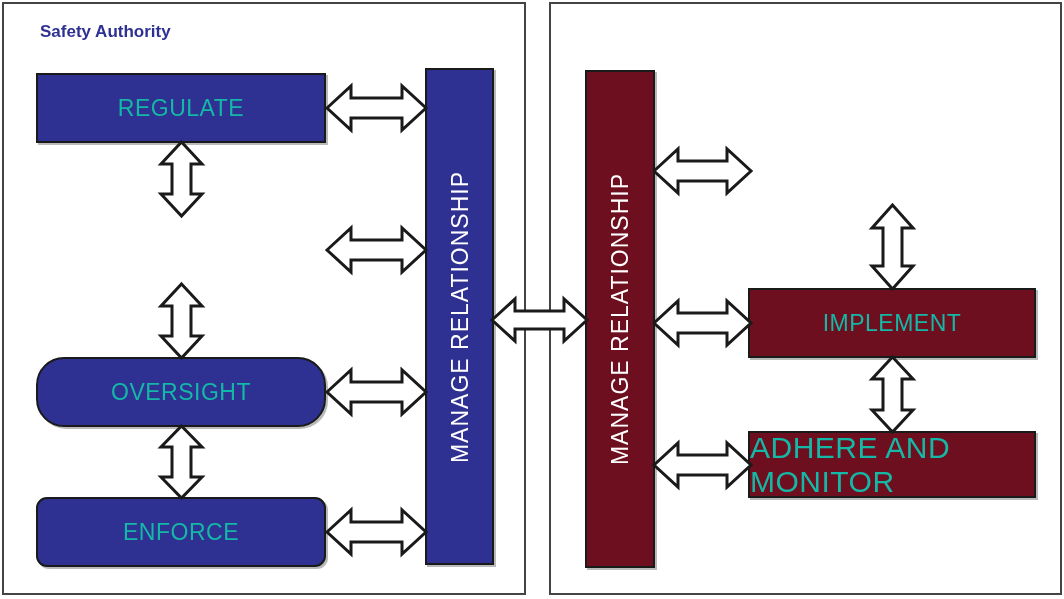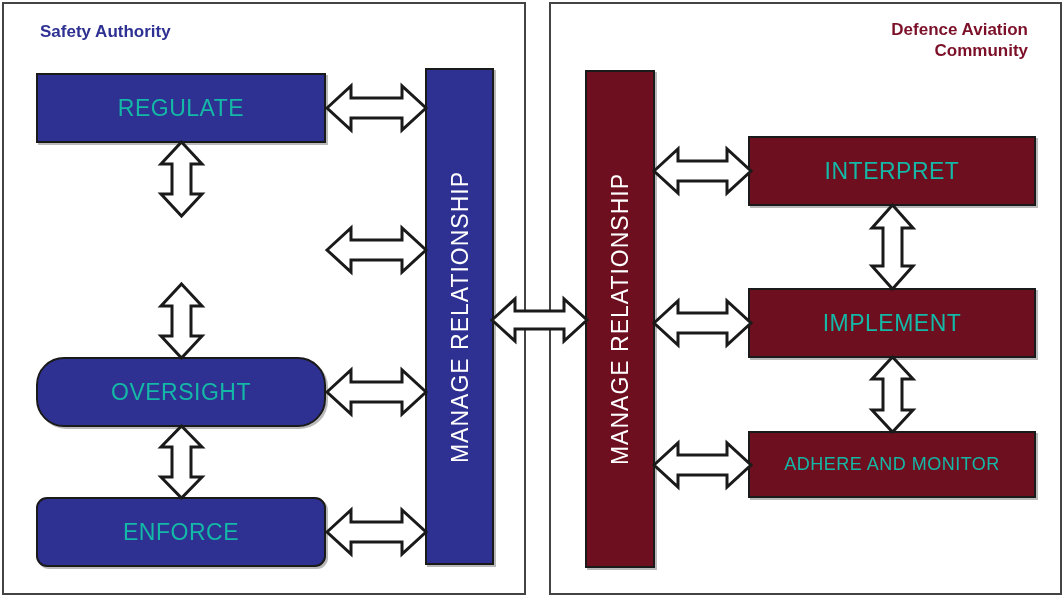--- a/index.html
+++ b/index.html
@@ -59,21 +59,21 @@
   
   #box-regulate  { left: 36px; top: 73px;  width: 290px; height: 70px; }
   #box-educate   { left: 36px; top: 215px; width: 290px; height: 70px; }
   #box-oversight { left: 36px; top: 357px; width: 290px; height: 70px; border-radius: 28px; }
   #box-enforce   { left: 36px; top: 497px; width: 290px; height: 70px; border-radius: 11px; }
 
   
   #box-interpret { left: 748px; top: 136px; width: 288px; height: 70px; }
   #box-implement { left: 748px; top: 288px; width: 288px; height: 70px; }
   #box-adhere    { left: 748px; top: 431px; width: 288px; height: 67px; }
-  #box-adhere .pbox-label { font-size: 18px; }
+  #box-adhere .pbox-label { font-size: 30px; }
 
   
   .vbar {
     position: absolute;
     box-sizing: border-box;
     border: 2px solid #1a1a1a;
     box-shadow: 2px 2px 0 rgba(130,130,130,0.55);
   }
   .vbar .vbar-label {
     position: absolute;
@@ -145,30 +145,25 @@
   <div class="pbox blue" id="box-enforce">
     <span class="pbox-label">ENFORCE</span>
   </div>
 
   <div class="vbar" id="bar-left">
     <span class="vbar-label">MANAGE  RELATIONSHIP</span>
   </div>
 
   <div class="panel" id="panel-right"></div>
 
-  <div class="panel-title" id="title-right">Defence Aviation
-Community</div>
 
   <div class="vbar" id="bar-right">
     <span class="vbar-label">MANAGE  RELATIONSHIP</span>
   </div>
 
-  <div class="pbox red" id="box-interpret">
-    <span class="pbox-label">INTERPRET</span>
-  </div>
 
   <div class="pbox red" id="box-implement">
     <span class="pbox-label">IMPLEMENT</span>
   </div>
 
   <div class="pbox red" id="box-adhere">
     <span class="pbox-label">ADHERE AND MONITOR</span>
   </div>
 
   <div class="arrow" id="arr-h-regulate">

